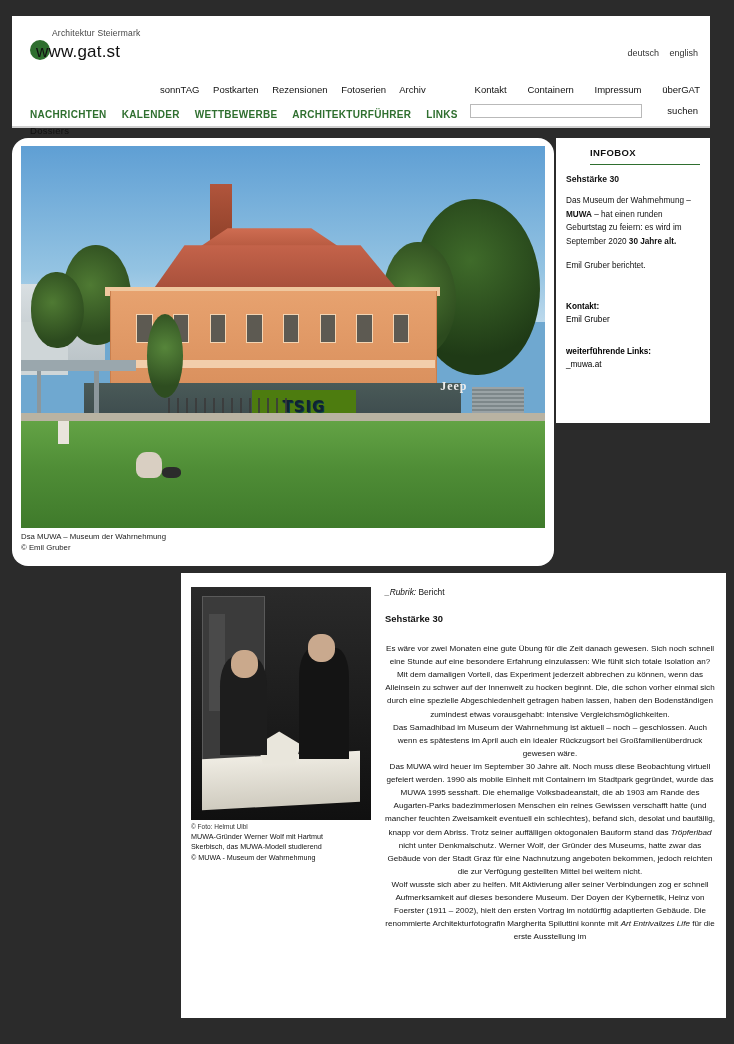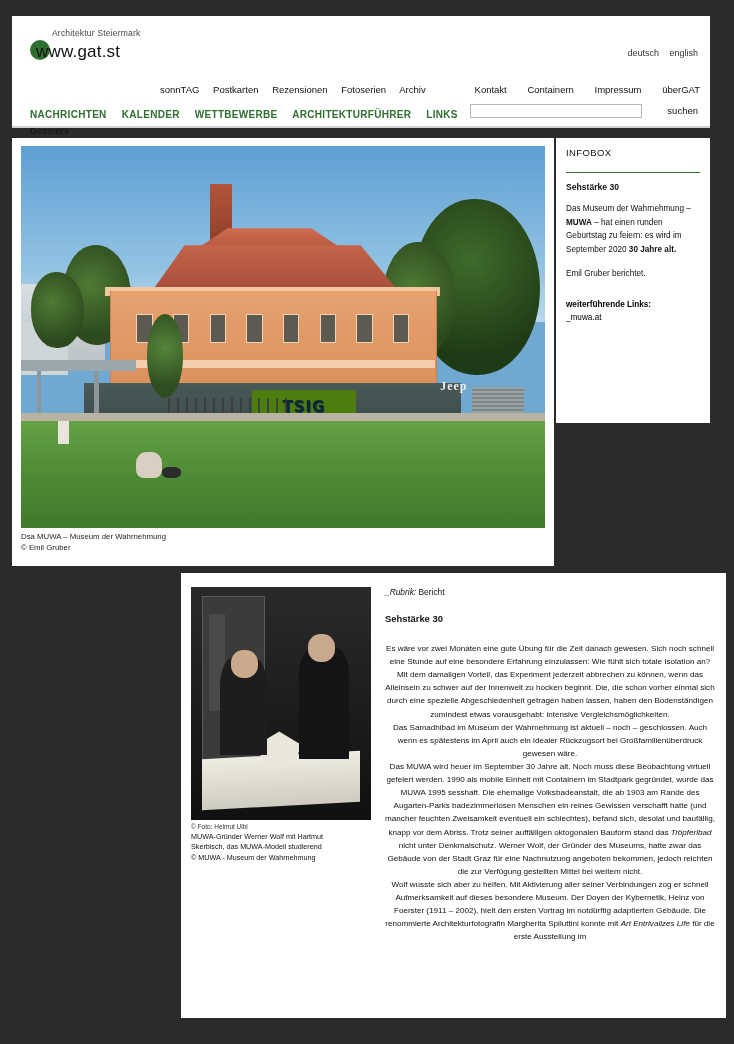--- a/index.html
+++ b/index.html
@@ -145,20 +145,21 @@
   }
 
   
   .photo-panel {
     position: absolute;
     left: 12px;
     top: 138px;
     width: 542px;
     height: 428px;
     background: #ffffff;
+    border-radius: 16px;
   }
   .photo {
     position: absolute;
     left: 9px;
     top: 8px;
     width: 524px;
     height: 382px;
     overflow: hidden;
     background: #6fa8d0;
   }
@@ -309,26 +310,27 @@
     left: 556px;
     top: 138px;
     width: 154px;
     height: 285px;
     background: #ffffff;
     padding: 9px 10px 0 10px;
     box-sizing: border-box;
   }
   .infobox-title {
     font-size: 9.5px;
-    font-weight: normal;
+    font-weight: bold;
     letter-spacing: 0.4px;
     color: #111;
-    padding-bottom: 14px;
+    padding-bottom: 6px;
     border-bottom: 1.5px solid #2f6f2f;
     margin-bottom: 9px;
+    margin-left: 24px;
   }
   .infobox-sub {
     font-size: 8.6px;
     font-weight: bold;
     color: #111;
     margin-bottom: 10px;
   }
   .infobox-body {
     font-size: 8.2px;
     color: #111;
@@ -551,20 +553,24 @@
     <div>Dsa MUWA – Museum der Wahrnehmung</div>
     <div>© Emil Gruber</div>
   </div>
 </div>
 
 <div class="infobox">
   <div class="infobox-title">INFOBOX</div>
   <div class="infobox-sub">Sehstärke 30</div>
   <div class="infobox-body"><span>Das Museum der Wahrnehmung – </span><b>MUWA</b><span> – hat einen runden Geburtstag zu feiern: es wird im September 2020 </span><b>30 Jahre alt.</b></div>
   <div class="infobox-byline">Emil Gruber berichtet.</div>
+  <div class="infobox-kontakt">
+    <div class="lbl">Kontakt:</div>
+    <div>Emil Gruber</div>
+  </div>
   <div class="infobox-links">
     <div class="lbl">weiterführende Links:</div>
     <div>_muwa.at</div>
   </div>
 </div>
 
 <div class="article-panel">
 
   <div class="article-photo">
     <div class="ap-wall"></div>

